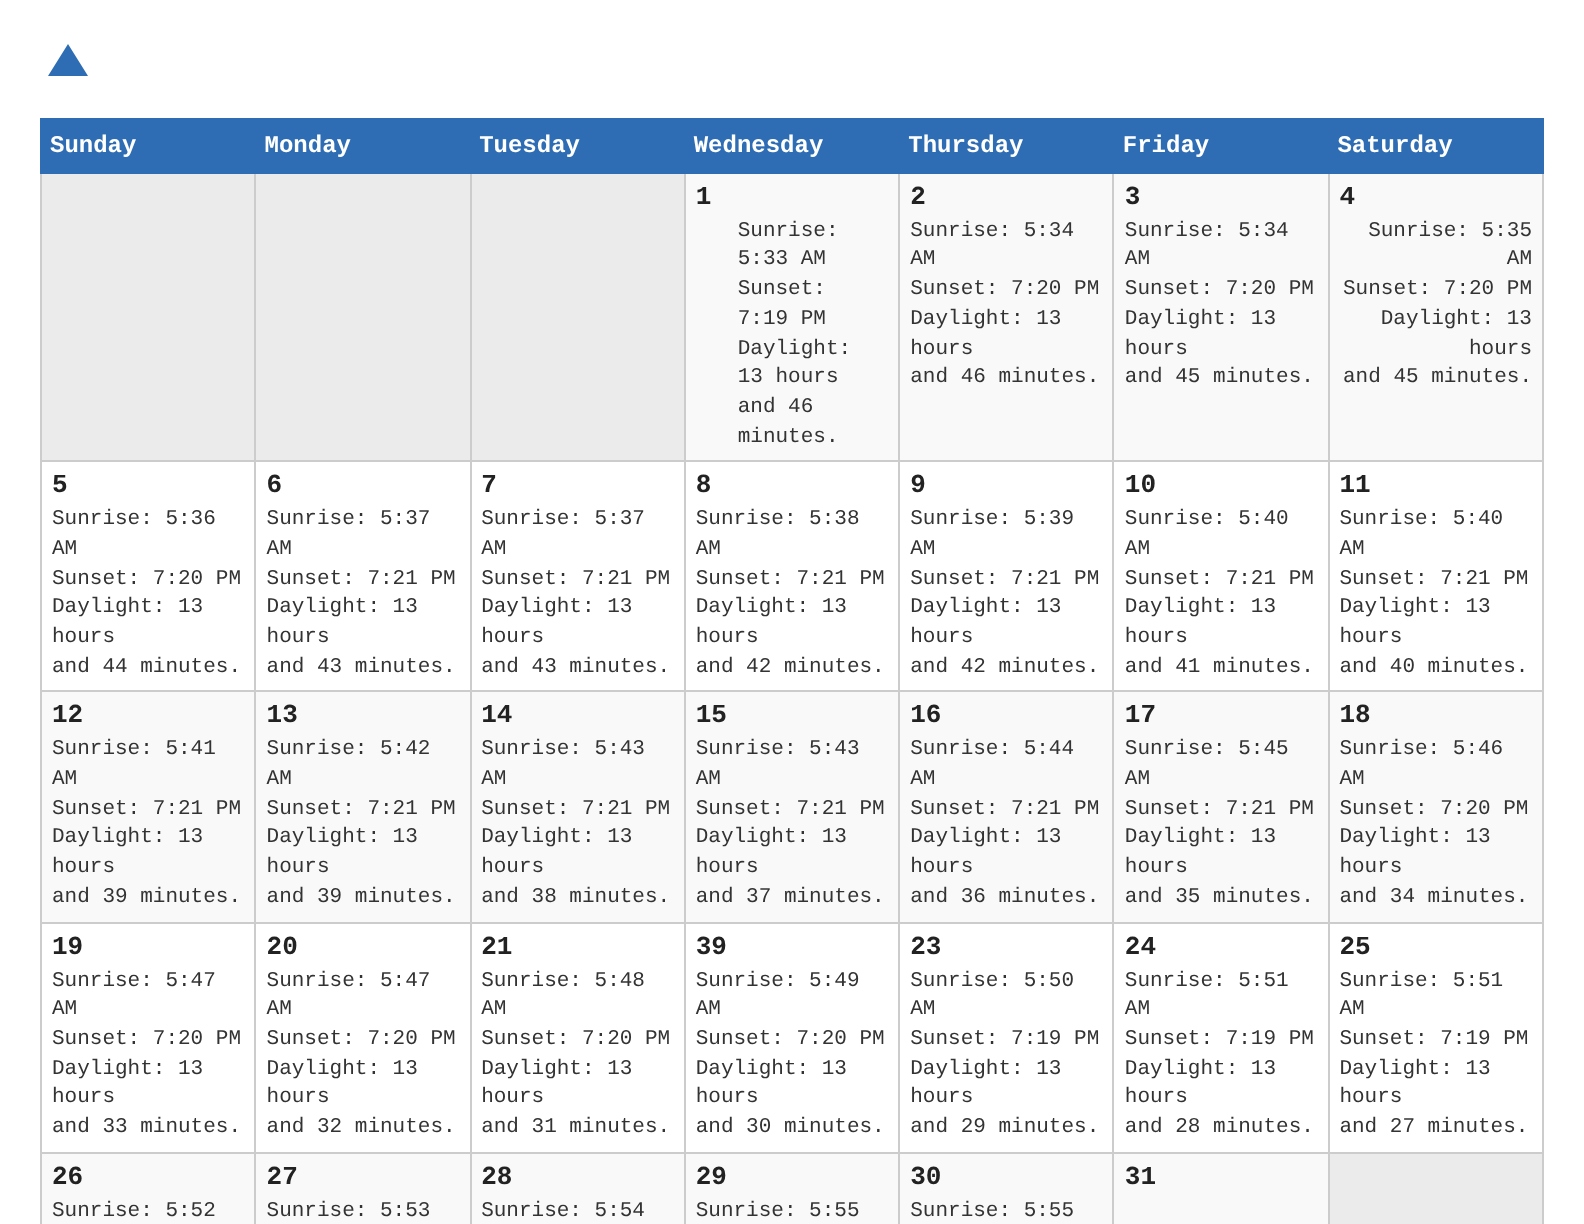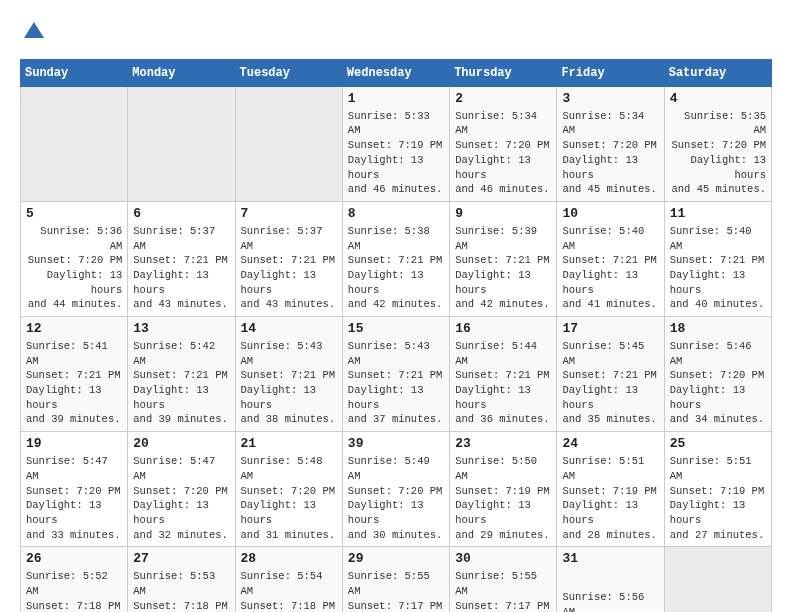--- a/index.html
+++ b/index.html
@@ -124,21 +124,21 @@
         <th>Saturday</th>
       </tr>
   </thead>
   <tbody>
   <tr>
         <td class="empty"></td>
         <td class="empty"></td>
         <td class="empty"></td>
         <td>
           <span class="day-number">1</span>
-          <div class="day-info" style="white-space: pre-line;">Sunrise: 5:33 AM
+          <div class="day-info" style="white-space: pre-line; margin-left: 21px;">Sunrise: 5:33 AM
 Sunset: 7:19 PM
 Daylight: 13 hours
 and 46 minutes.</div>
         </td>
         <td>
           <span class="day-number">2</span>
           <div class="day-info" style="white-space: pre-line;">Sunrise: 5:34 AM
 Sunset: 7:20 PM
 Daylight: 13 hours
 and 46 minutes.</div>
@@ -154,21 +154,21 @@
           <span class="day-number">4</span>
           <div class="day-info" style="white-space: pre-line; text-align: right;">Sunrise: 5:35 AM
 Sunset: 7:20 PM
 Daylight: 13 hours
 and 45 minutes.</div>
         </td>
       </tr>
       <tr>
         <td>
           <span class="day-number">5</span>
-          <div class="day-info" style="white-space: pre-line; text-align: right;">Sunrise: 5:36 AM
+          <div class="day-info" style="white-space: pre-line;">Sunrise: 5:36 AM
 Sunset: 7:20 PM
 Daylight: 13 hours
 and 44 minutes.</div>
         </td>
         <td>
           <span class="day-number">6</span>
           <div class="day-info" style="white-space: pre-line;">Sunrise: 5:37 AM
 Sunset: 7:21 PM
 Daylight: 13 hours
 and 43 minutes.</div>

